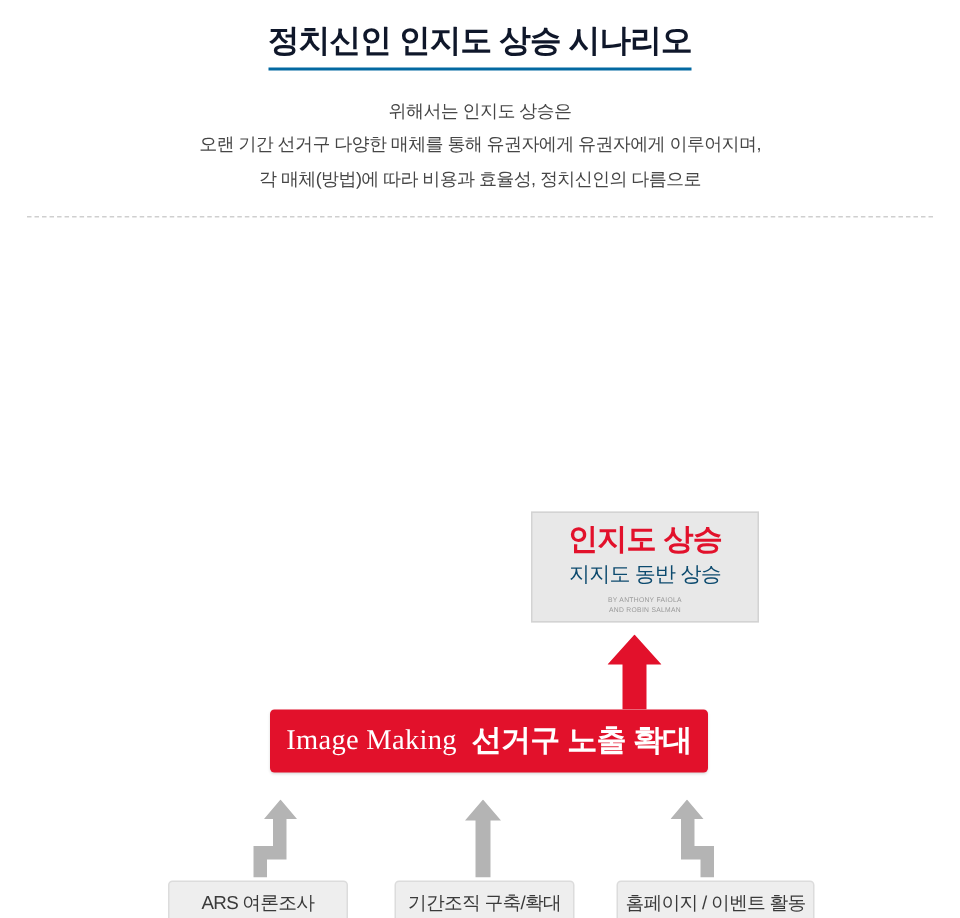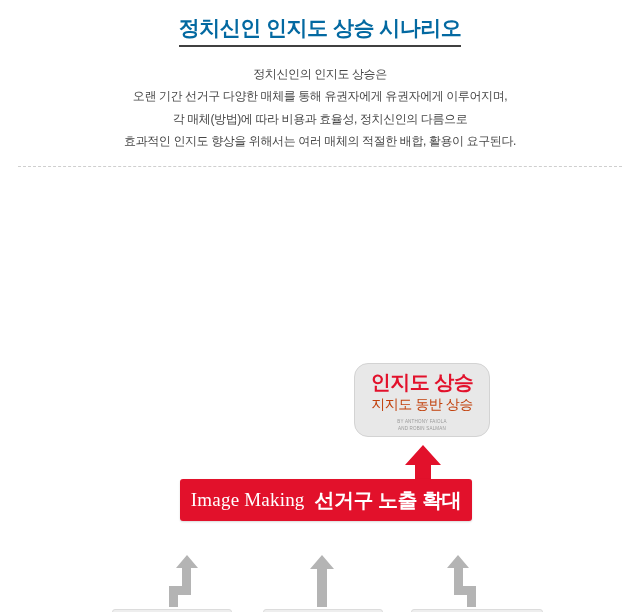--- a/index.html
+++ b/index.html
@@ -17,23 +17,23 @@
   }
 
   
   .header {
     padding-top: 14px;
     text-align: center;
   }
   .main-title {
     font-size: 21px;
     font-weight: bold;
-    color: #0369a1;
-    letter-spacing: -0.5px;
-    border-bottom: 2px solid #404040;
+    color: #0f172a;
+    letter-spacing: -0.5px;
+    border-bottom: 2px solid #0369a1;
     display: inline-block;
     padding-bottom: 4px;
     line-height: 1.3;
   }
   .subtitle {
     margin-top: 16px;
     font-size: 12px;
     color: #464646;
     line-height: 1.85;
     letter-spacing: -0.4px;
@@ -49,39 +49,39 @@
     position: relative;
     width: 640px;
     height: 440px;
   }
 
   
   .result-box {
     position: absolute;
     left: 354px;
     top: 196px;
-    width: 136px;
+    width: 152px;
     height: 74px;
     background: #e8e8e8;
     border: 1px solid #d3d3d3;
-    border-radius: 14px;
+    border-radius: 0;
     text-align: center;
     box-sizing: border-box;
     padding-top: 7px;
   }
   .result-line1 {
     font-size: 20px;
     font-weight: bold;
     color: #e2112b;
     letter-spacing: -0.5px;
     line-height: 1.15;
   }
   .result-line2 {
     font-size: 14px;
-    color: #c2410c;
+    color: #0c4a6e;
     letter-spacing: -0.5px;
     margin-top: 2px;
   }
   .result-credit {
     margin-top: 5px;
     font-size: 4.5px;
     color: #9a9a9a;
     line-height: 1.5;
     letter-spacing: 0.2px;
   }
@@ -92,21 +92,21 @@
     left: 405px;
     top: 278px;
     width: 36px;
     height: 50px;
   }
 
   
   .bar {
     position: absolute;
     left: 180px;
-    top: 312px;
+    top: 328px;
     width: 292px;
     height: 42px;
     background: #e2112b;
     border-radius: 3px;
     color: #ffffff;
     display: flex;
     align-items: center;
     justify-content: center;
     box-shadow: 0 1px 2px rgba(0,0,0,0.15);
   }
@@ -156,24 +156,23 @@
   .c3 { left: 411px; width: 132px; }
 
   .r1 { top: 442px; }
 </style>
 </head>
 <body>
 
 <div class="header">
   <div class="main-title">정치신인 인지도 상승 시나리오</div>
   <div class="subtitle">
-    <div>정치신인의 인지도 상승은</div>
+    <div>위해서는 인지도 상승은</div>
     <div>오랜 기간 선거구 다양한 매체를 통해 유권자에게 유권자에게 이루어지며,</div>
     <div>각 매체(방법)에 따라 비용과 효율성, 정치신인의 다름으로</div>
-    <div>효과적인 인지도 향상을 위해서는 여러 매체의 적절한 배합, 활용이 요구된다.</div>
   </div>
 </div>
 <div class="divider"></div>
 
 <div class="diagram">
 
   <div class="result-box">
     <div class="result-line1">인지도 상승</div>
     <div class="result-line2">지지도 동반 상승</div>
     <div class="result-credit">

